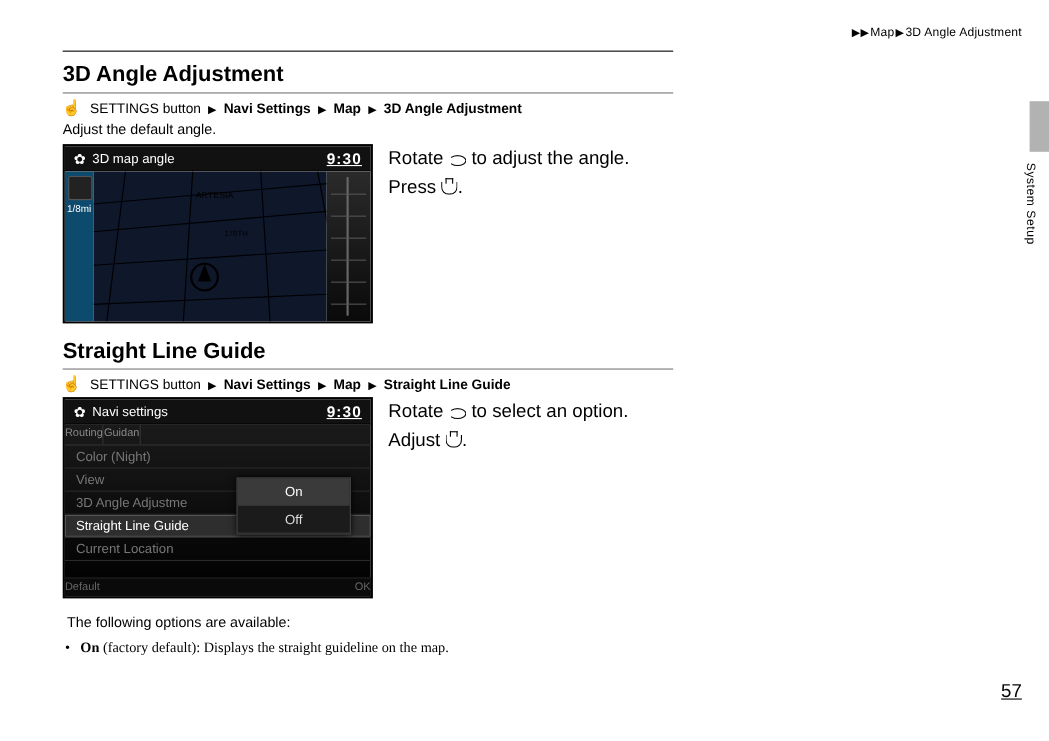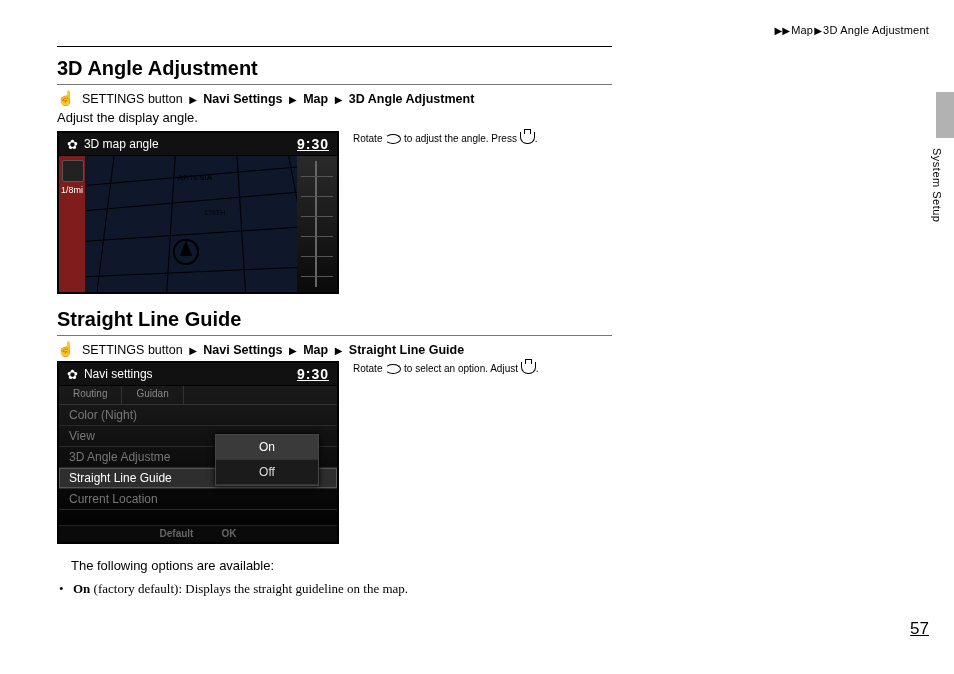--- a/index.html
+++ b/index.html
@@ -84,21 +84,21 @@
     border-bottom:1px solid #000;
   }
   .shot .bar .left{display:flex;align-items:center;gap:6px;}
   .shot .bar .gear{font-size:13px;line-height:1;}
   .shot .clk{font-weight:700;font-size:14px;letter-spacing:1px;text-decoration:underline;}
   
   .shot1 .body{
     display:flex;height:136px;position:relative;background:#fff;
   }
   .shot1 .sidestrip{
-    width:26px;background:#7f1d1d;
+    width:26px;background:#0c4a6e;
     position:relative;
   }
   .shot1 .sidestrip .badge{
     position:absolute;top:4px;left:3px;width:20px;height:20px;
     border:1px solid #555;background:#222;border-radius:2px;
   }
   .shot1 .sidestrip .scale{
     position:absolute;top:30px;left:2px;color:#fff;font-size:9px;
   }
   .shot1 .mapcell{
@@ -117,67 +117,67 @@
   }
   
   .shot2 .body{
     height:156px;background:linear-gradient(#1a1a1a,#000);
     position:relative;color:#bcbcbc;font-size:12px;
   }
   .shot2 .tabs{
     display:flex;height:18px;font-size:10px;color:#888;
     border-bottom:1px solid #333;
   }
-  .shot2 .tabs div{padding:3px 14px;border-right:1px solid #333;}
+  .shot2 .tabs div{padding:3px 0;border-right:1px solid #333;}
   .shot2 .row{
     height:20px;line-height:20px;padding:0 10px;
     border-bottom:1px solid #2a2a2a;color:#777;
   }
   .shot2 .row.sel{
     color:#fff;background:#2e2e2e;
     box-shadow:inset 0 0 0 1px #555;
   }
   .shot2 .popup{
     position:absolute;left:156px;top:48px;
     width:102px;background:#1b1b1b;border:1px solid #444;
     box-shadow:0 0 6px #000;
   }
   .shot2 .popup .opt{
     height:24px;line-height:24px;text-align:center;color:#ddd;
     border-bottom:1px solid #333;font-size:12px;
   }
   .shot2 .popup .opt.sel{background:#3a3a3a;color:#fff;}
   .shot2 .footer{
     position:absolute;bottom:0;left:0;right:0;height:16px;
-    display:flex;justify-content:center;gap:28px;
+    display:flex;justify-content:space-between;gap:28px;
     font-size:10px;color:#666;background:#0a0a0a;
-    border-top:1px solid #222;line-height:16px;font-weight:bold;
-  }
-  
-  .instr{font-size:10px;max-width:250px;line-height:1.5;}
+    border-top:1px solid #222;line-height:16px;
+  }
+  
+  .instr{font-size:17px;max-width:250px;line-height:1.5;}
   .iconrot{
     display:inline-block;width:16px;height:12px;vertical-align:-2px;
     position:relative;
   }
   .iconrot::before{
     content:"";position:absolute;left:0;top:2px;width:14px;height:8px;
     border:1px solid #000;border-radius:50%;border-left-color:transparent;
   }
   .iconpress{
     display:inline-block;width:13px;height:11px;vertical-align:-2px;
     border:1px solid #000;border-radius:0 0 7px 7px;border-top:none;
     position:relative;
   }
   .iconpress::before{
     content:"";position:absolute;left:3px;top:-3px;width:5px;height:4px;
     border-top:1px solid #000;border-left:1px solid #000;border-right:1px solid #000;
   }
   
   .sec2{margin-top:4px;}
-  .opts{font-size:13px;margin:8px 14px;}
+  .opts{font-size:13px;margin:8px 4px;}
   ul.bul{margin:6px 0 0 2px;padding:0;list-style:none;font-family:Liberation Serif, serif;}
   ul.bul li{margin:8px 0;padding-left:14px;position:relative;}
   ul.bul li::before{content:"•";position:absolute;left:0;top:0;}
   .pagenum{
     position:absolute;right:0;bottom:10px;font-size:17px;text-decoration:underline;
   }
 </style>
 </head>
 <body>
 
@@ -196,21 +196,21 @@
     <div class="navpath">
       <span class="hand">☝</span>
       <span>SETTINGS button</span>
       <span class="bt">▶</span>
       <b>Navi Settings</b>
       <span class="bt">▶</span>
       <b>Map</b>
       <span class="bt">▶</span>
       <b>3D Angle Adjustment</b>
     </div>
-    <div class="lead">Adjust the display angle.</div>
+    <div class="lead">Adjust the default angle.</div>
 
     <div class="imgwrap">
       <div class="shot shot1">
         <div class="bar">
           <span class="left">
               <span class="gear">✿</span>
               <span>3D map angle</span>
             </span>
           <span class="clk">9:30</span>
         </div>

